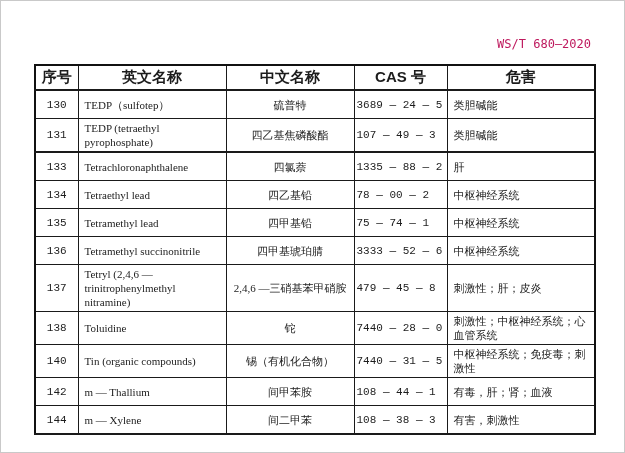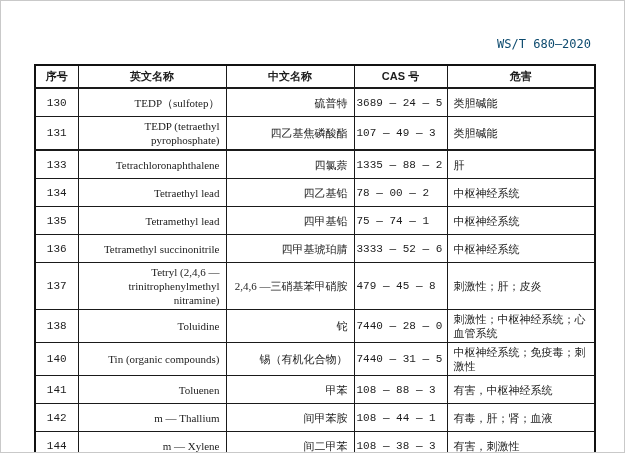--- a/index.html
+++ b/index.html
@@ -15,21 +15,21 @@
     background: #ffffff;
     border: 1px solid #c9c9c9;
     overflow: hidden;
   }
   .doc-number {
     position: absolute;
     top: 36px;
     right: 33px;
     font-family: "DejaVu Sans Mono", monospace;
     font-size: 12px;
-    color: #0c4a6e;
+    color: #be185d;
     letter-spacing: 0px;
   }
   table.hazard-table {
     position: absolute;
     left: 33px;
     top: 63px;
     width: 560px;
     border-collapse: collapse;
     table-layout: fixed;
     color: #1c1c1c;
@@ -40,36 +40,36 @@
   table.hazard-table col.c-cas { width: 93px; }
   table.hazard-table col.c-hz  { width: 148px; }
   table.hazard-table th, table.hazard-table td {
     border: 1px solid #1a1a1a;
     vertical-align: middle;
   }
   table.hazard-table { border: 2px solid #111; }
   table.hazard-table th {
     font-family: "Liberation Sans", "DejaVu Sans", sans-serif;
     font-weight: bold;
-    font-size: 11px;
+    font-size: 15px;
     height: 17px;
     padding: 2px 2px;
     text-align: center;
     border-bottom-width: 2px;
   }
   table.hazard-table td {
     font-size: 11px;
     line-height: 14px;
     height: 15px;
     padding: 2px 6px;
     overflow: hidden;
   }
   table.hazard-table td.col-no  { text-align: center; padding: 2px 1px; font-family: Liberation Mono, monospace; }
-  table.hazard-table td.col-en  { text-align: right; }
-  table.hazard-table td.col-zh  { text-align: right; }
+  table.hazard-table td.col-en  { text-align: left; }
+  table.hazard-table td.col-zh  { text-align: center; }
   table.hazard-table td.col-cas { text-align: left; padding: 6px 2px; font-family: Liberation Mono, monospace; }
   table.hazard-table td.col-hazard { text-align: left; }
   table.hazard-table tr.page-break td { border-bottom-width: 2px; }
   table.hazard-table tbody tr:last-child td { border-bottom-width: 2px; }
 </style>
 </head>
 <body>
 
 <div class="page">
   <div class="doc-number">WS/T 680—2020</div>
@@ -149,27 +149,20 @@
           <td class="col-hazard">刺激性；中枢神经系统；心血管系统</td>
         </tr>
         <tr>
           <td class="col-no">140</td>
           <td class="col-en">Tin (organic compounds)</td>
           <td class="col-zh">锡（有机化合物）</td>
           <td class="col-cas">7440 — 31 — 5</td>
           <td class="col-hazard">中枢神经系统；免疫毒；刺激性</td>
         </tr>
         <tr>
-          <td class="col-no">141</td>
-          <td class="col-en">Toluenen</td>
-          <td class="col-zh">甲苯</td>
-          <td class="col-cas">108 — 88 — 3</td>
-          <td class="col-hazard">有害，中枢神经系统</td>
-        </tr>
-        <tr>
           <td class="col-no">142</td>
           <td class="col-en">m — Thallium</td>
           <td class="col-zh">间甲苯胺</td>
           <td class="col-cas">108 — 44 — 1</td>
           <td class="col-hazard">有毒，肝；肾；血液</td>
         </tr>
         <tr>
           <td class="col-no">144</td>
           <td class="col-en">m — Xylene</td>
           <td class="col-zh">间二甲苯</td>

